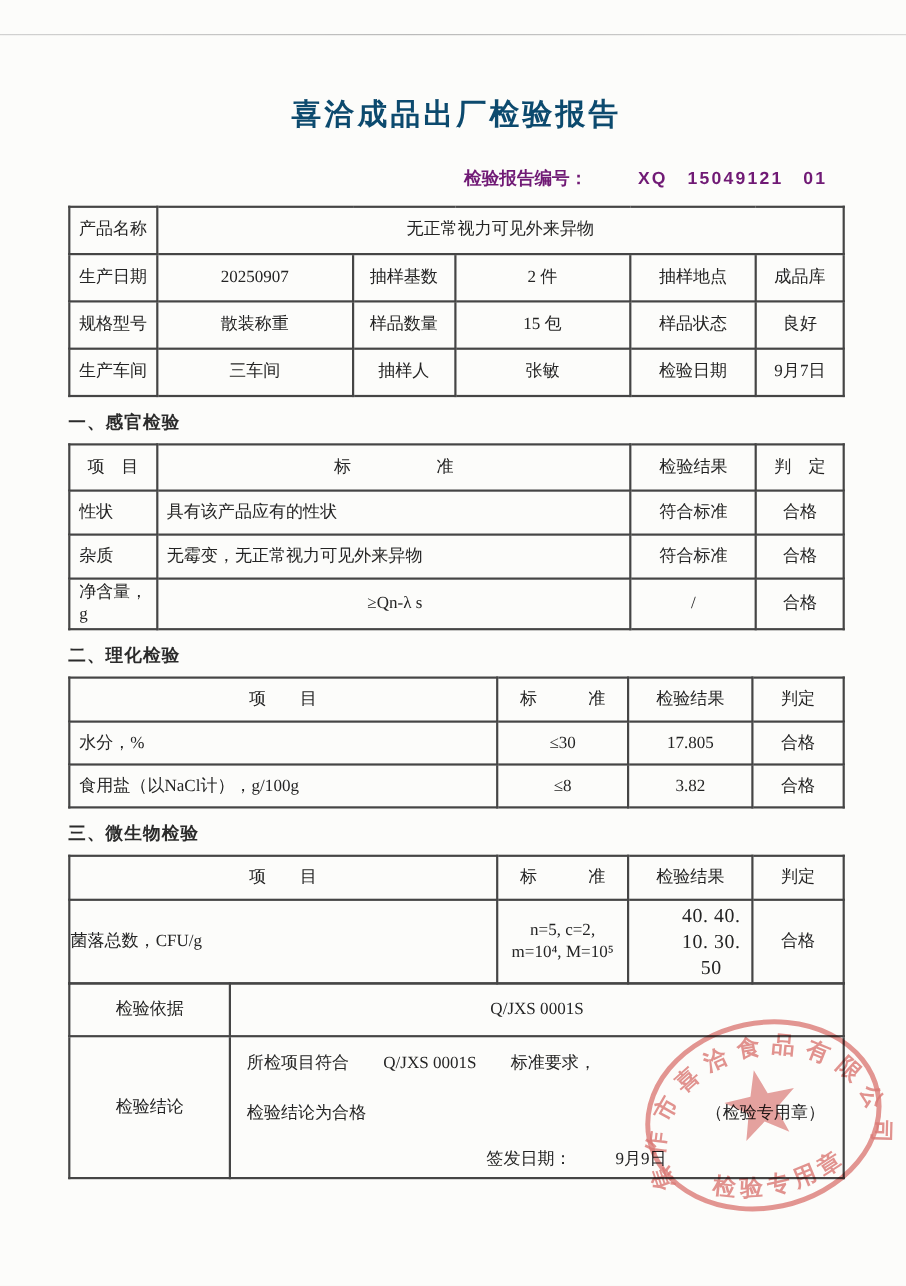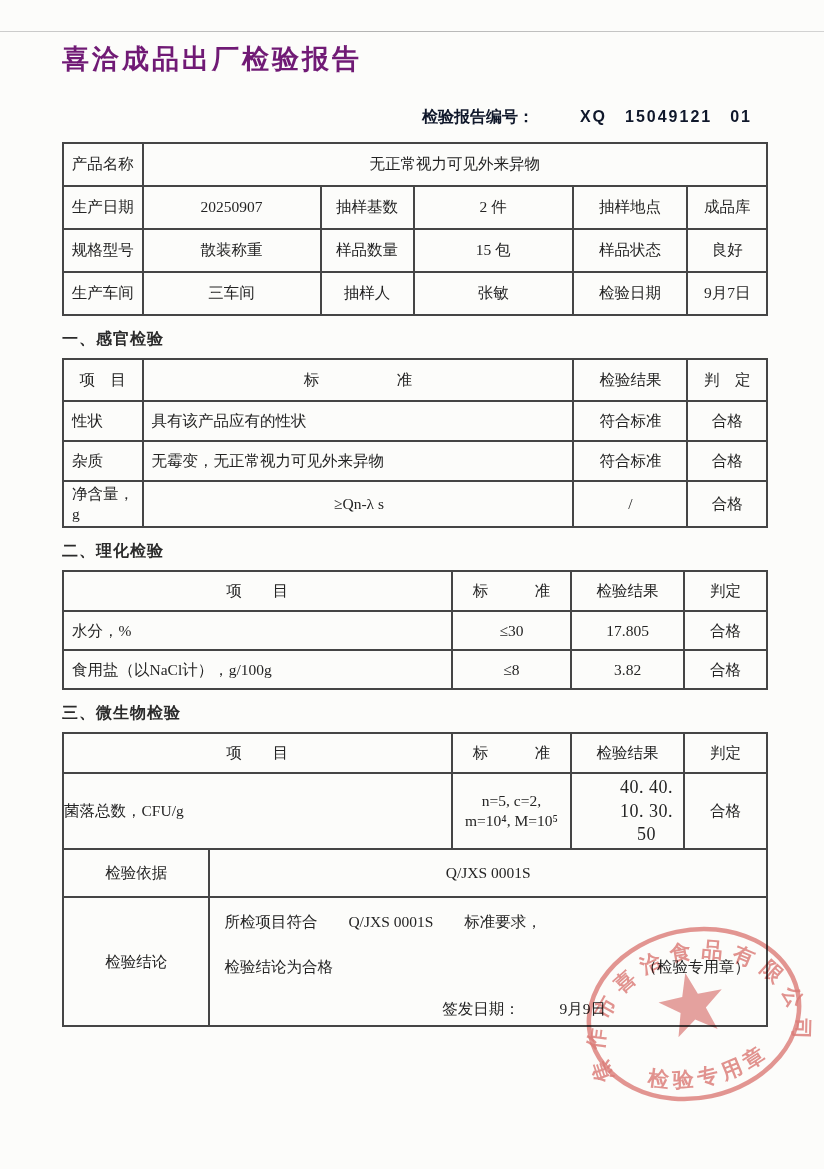--- a/index.html
+++ b/index.html
@@ -8,29 +8,29 @@
     background:#fcfcfa; overflow:hidden;
     font-family:"Liberation Serif","DejaVu Serif",serif; color:#242424;
   }
   .scan-line {
     position:absolute; top:31px; left:0; width:100%; height:1px;
     background:linear-gradient(90deg,#bdbdbd,#9b9b9b 45%,#c6c6c6);
     opacity:.75;
   }
   .content { padding:0 56px 0 62px; }
   .title {
-    margin:0; padding-top:41px; text-align:left;
+    margin:0; padding-top:86px; text-align:center;
     font-family:"Liberation Sans","DejaVu Sans",sans-serif;
-    font-size:27px; font-weight:bold; letter-spacing:3px; color:#701a75;
+    font-size:27px; font-weight:bold; letter-spacing:3px; color:#0c4a6e;
   }
   .report-no {
     display:flex; justify-content:flex-end; align-items:baseline;
     margin-top:30px; padding-right:16px;
     font-family:"Liberation Sans","DejaVu Sans",sans-serif;
-    font-size:16px; font-weight:600; color:#0f172a;
+    font-size:16px; font-weight:600; color:#701a75;
   }
   .report-no .val { margin-left:46px; letter-spacing:2px; font-weight:600; }
 
   table { width:100%; border-collapse:collapse; table-layout:fixed; }
   td, th {
     border:2px solid #454545; font-size:15.5px; font-weight:normal;
     padding:2px 6px; text-align:center; vertical-align:middle;
     line-height:1.3; overflow:hidden;
   }
   .t1 { margin-top:14px; }

